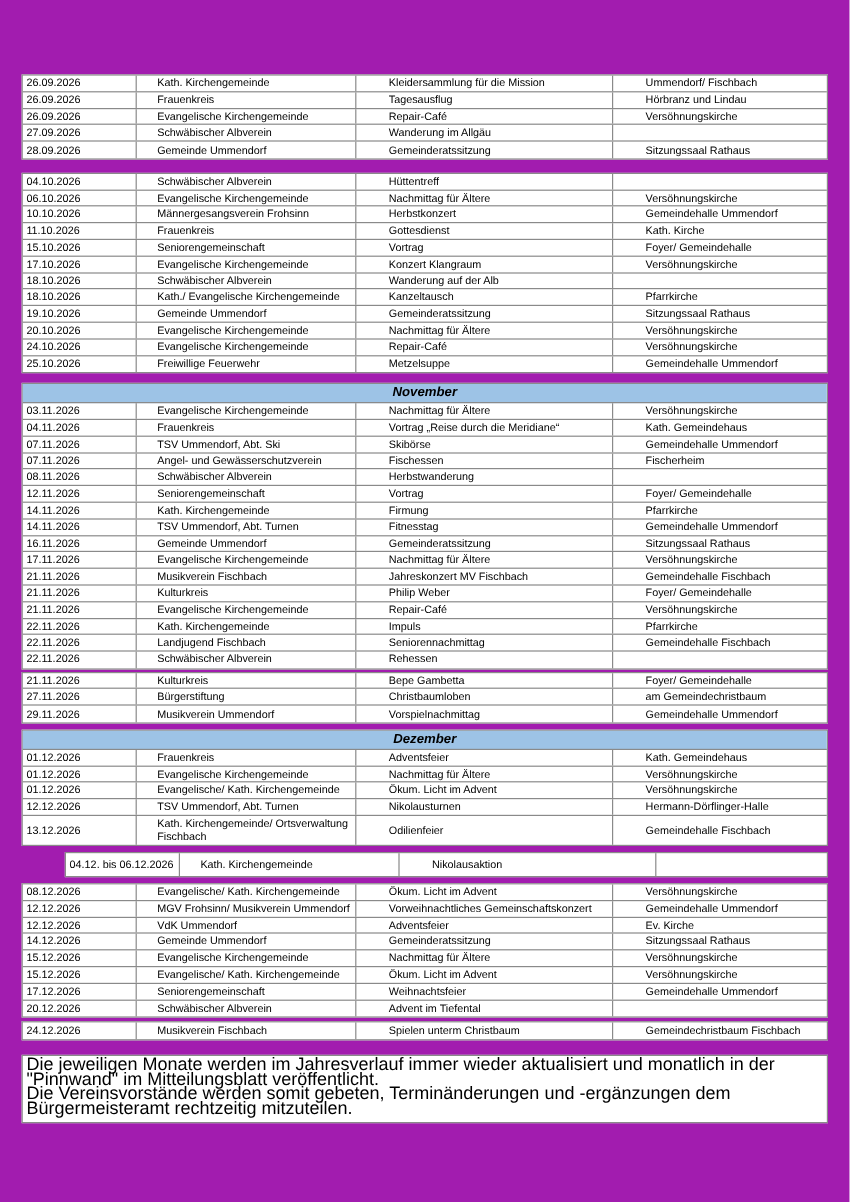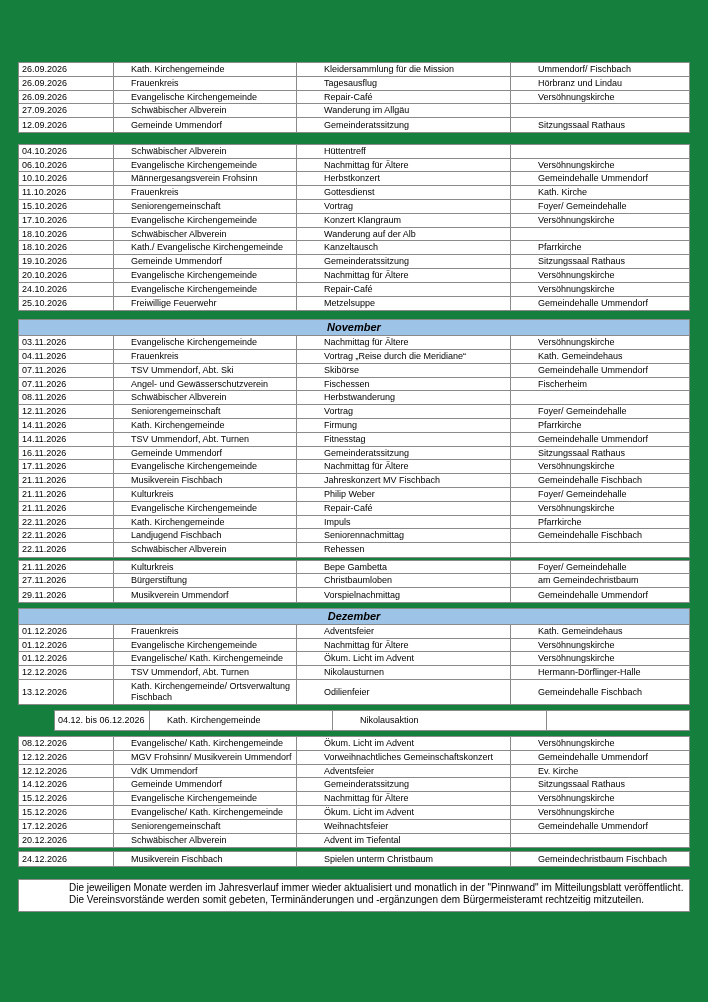--- a/index.html
+++ b/index.html
@@ -5,21 +5,21 @@
   :root{
     --hdr-bg:#9DC3E6;
     --border:#8a8a8a;
   }
   html,body{margin:0;padding:0;background:#ffffff;}
   body{
     width:708px;height:1002px;
     font-family:"Liberation Sans","DejaVu Sans",sans-serif;
     color:#000;overflow:hidden;position:relative;
   }
-  .page{position:absolute;left:0;top:0;width:708px;height:1002px;background:#15803d;}
+  .page{position:absolute;left:0;top:0;width:708px;height:1002px;background:#a21caf;}
   .calendar{position:absolute;left:18px;top:62px;width:672px;}
   .block{border:1px solid var(--border);box-sizing:border-box;background:#fff;}
   .month-row{
     background:var(--hdr-bg);
     border-bottom:1px solid var(--border);
     text-align:center;
     font-weight:bold;font-style:italic;
     font-size:11px;line-height:15px;height:15px;
   }
   .row{display:flex;align-items:center;border-bottom:1px solid var(--border);box-sizing:border-box;min-height:13.6px;}
@@ -29,21 +29,21 @@
   .c2{width:183px;padding-left:17px;padding-right:4px;border-right:1px solid var(--border);align-self:stretch;display:flex;align-items:center;}
   .c3{width:214px;padding-left:27px;padding-right:4px;border-right:1px solid var(--border);align-self:stretch;display:flex;align-items:center;}
   .c4{flex:1;padding-left:27px;padding-right:3px;align-self:stretch;display:flex;align-items:center;}
   .notes{
     margin-top:12px;border:1px solid var(--border);box-sizing:border-box;
     padding:2px 3px 5px 3px;background:#fff;
   }
   .notes-heading{
     text-align:center;font-weight:bold;font-size:10px;line-height:13px;margin-bottom:11px;
   }
-  .notes-line{font-size:10px;line-height:12px;margin-left:47px;}
+  .notes-line{font-size:15px;line-height:12px;}
 </style>
 </head>
 <body>
 
 <div class="page">
   <div class="calendar">
       <div class="block">
         <div class="row">
       <div class="cell c1">26.09.2026</div>
       <div class="cell c2">Kath. Kirchengemeinde</div>
@@ -62,21 +62,21 @@
       <div class="cell c3">Repair-Café</div>
       <div class="cell c4">Versöhnungskirche</div>
     </div>
         <div class="row">
       <div class="cell c1">27.09.2026</div>
       <div class="cell c2">Schwäbischer Albverein</div>
       <div class="cell c3">Wanderung im Allgäu</div>
       <div class="cell c4"></div>
     </div>
         <div class="row">
-      <div class="cell c1">12.09.2026</div>
+      <div class="cell c1">28.09.2026</div>
       <div class="cell c2">Gemeinde Ummendorf</div>
       <div class="cell c3">Gemeinderatssitzung</div>
       <div class="cell c4">Sitzungssaal Rathaus</div>
     </div>
       </div>
       <div class="block" style="margin-top: 11px;">
         <div class="row">
       <div class="cell c1">04.10.2026</div>
       <div class="cell c2">Schwäbischer Albverein</div>
       <div class="cell c3">Hüttentreff</div>

